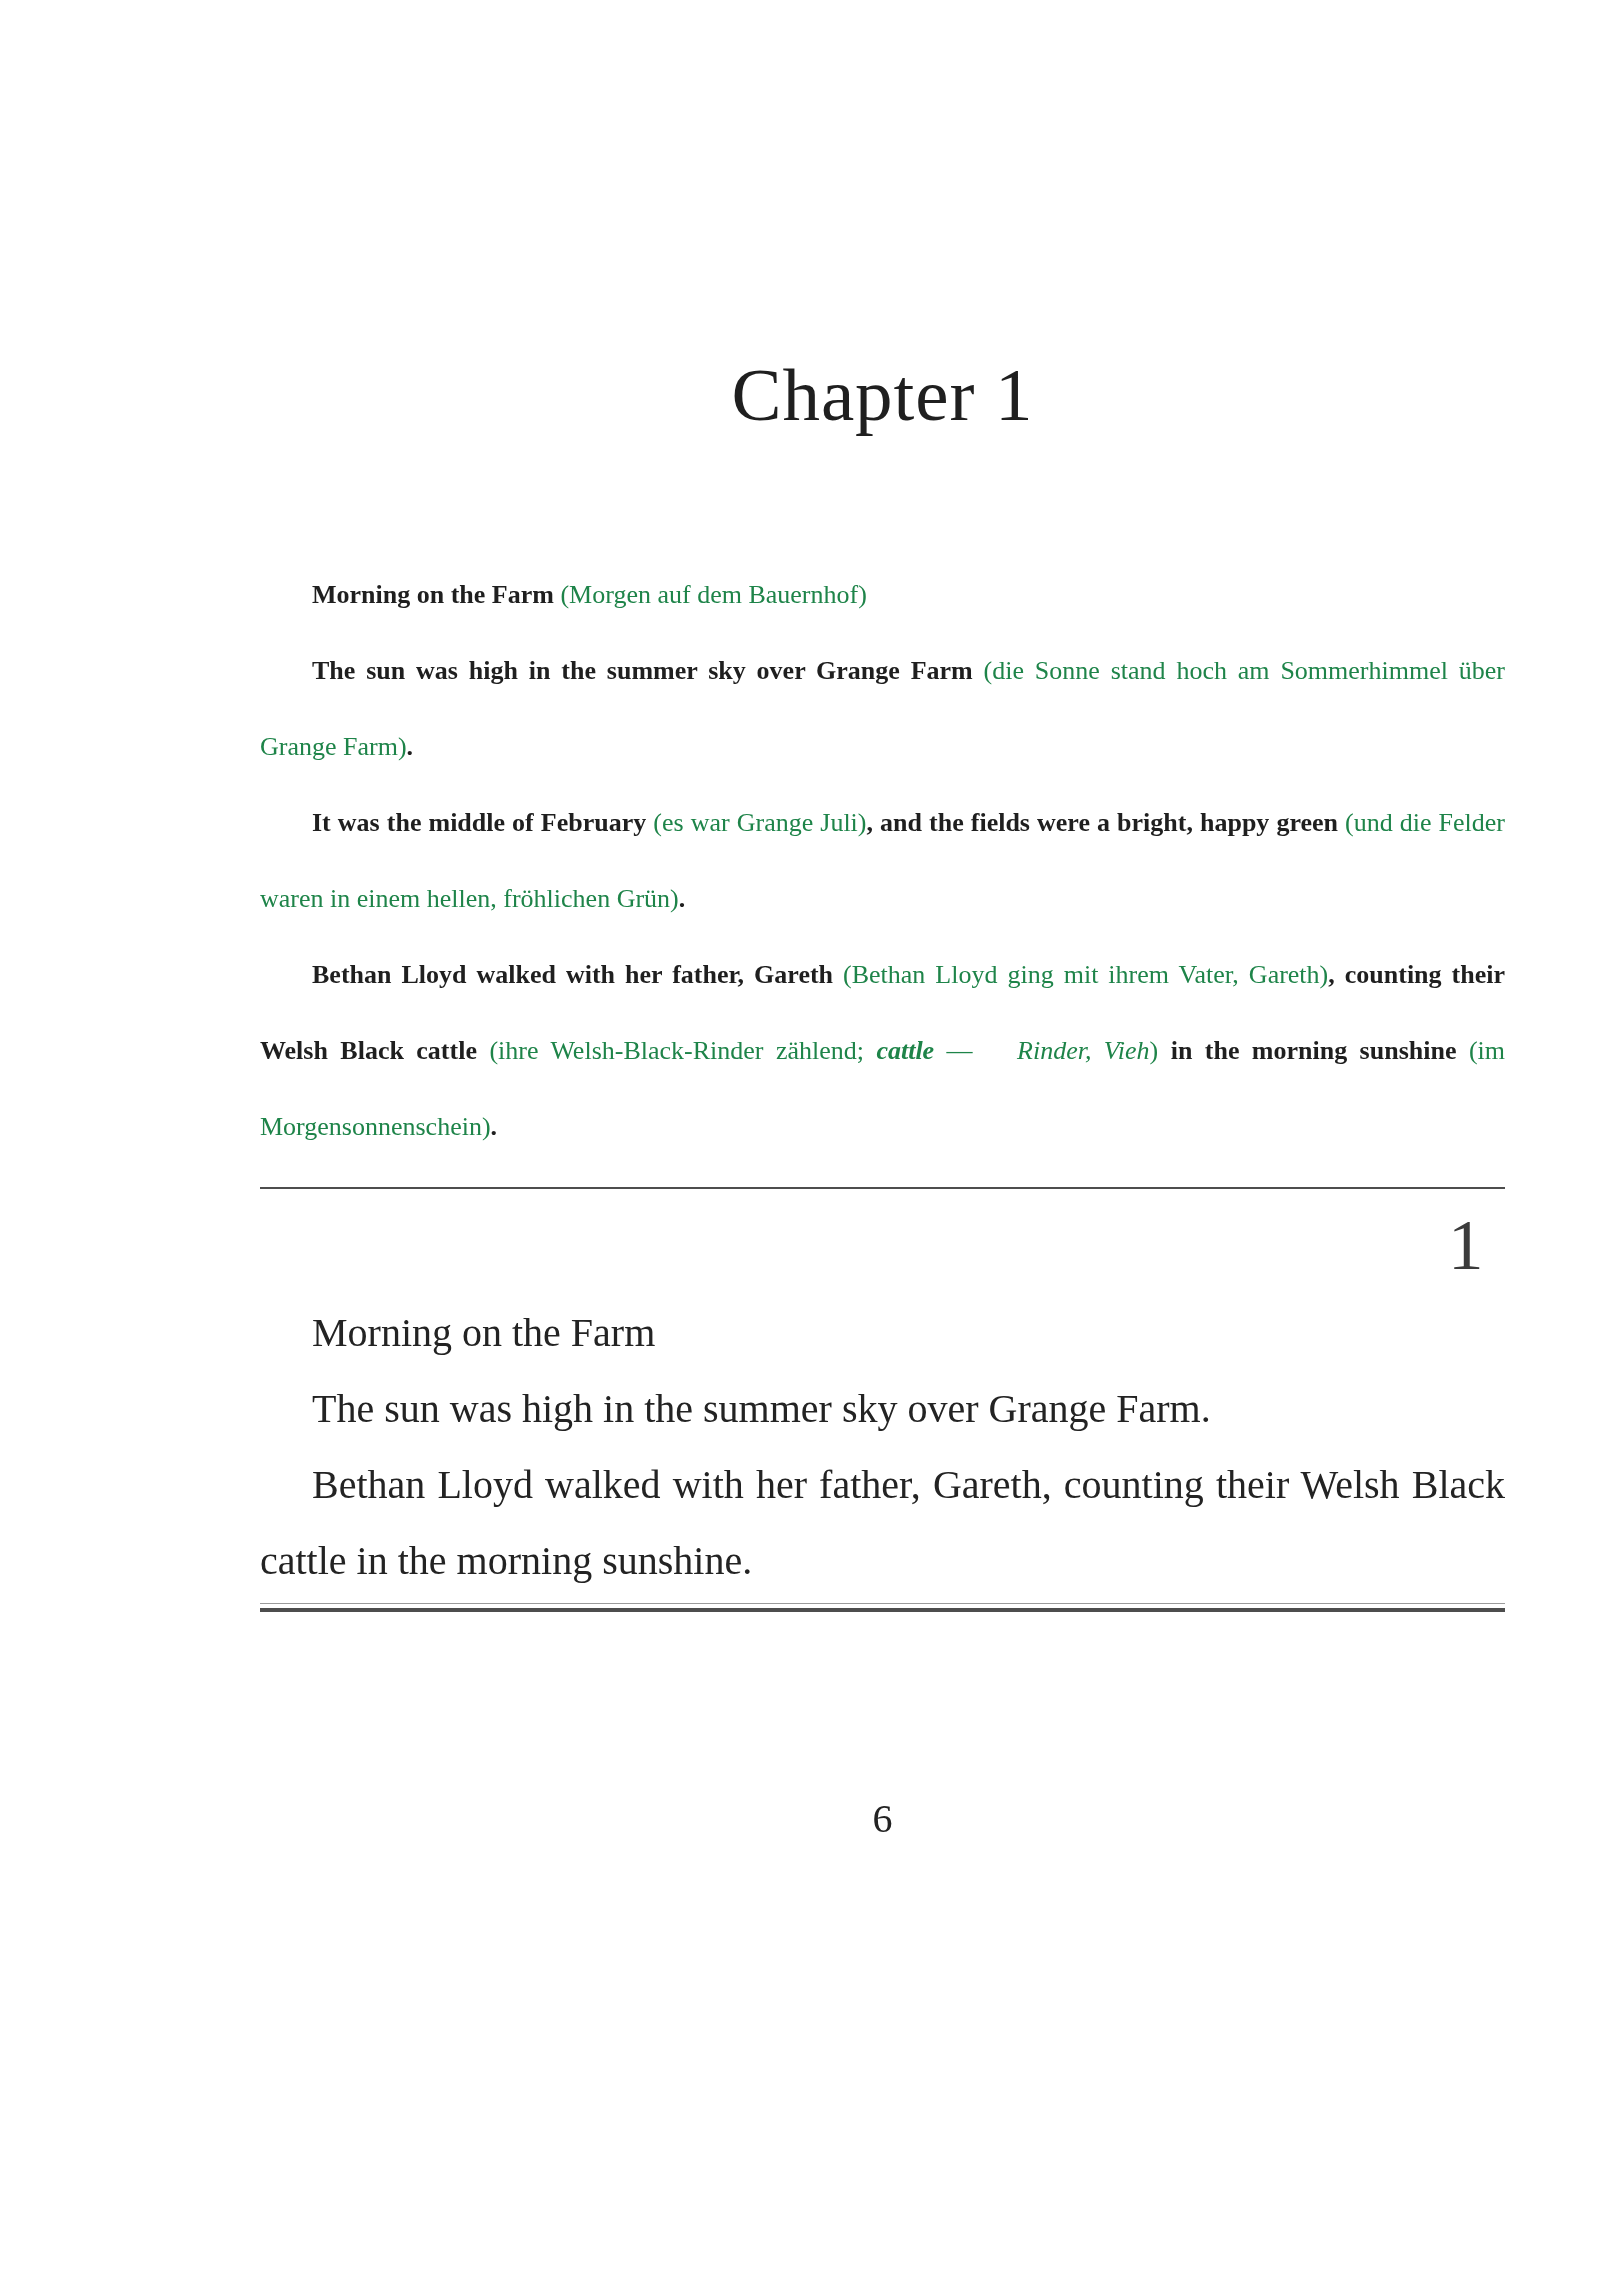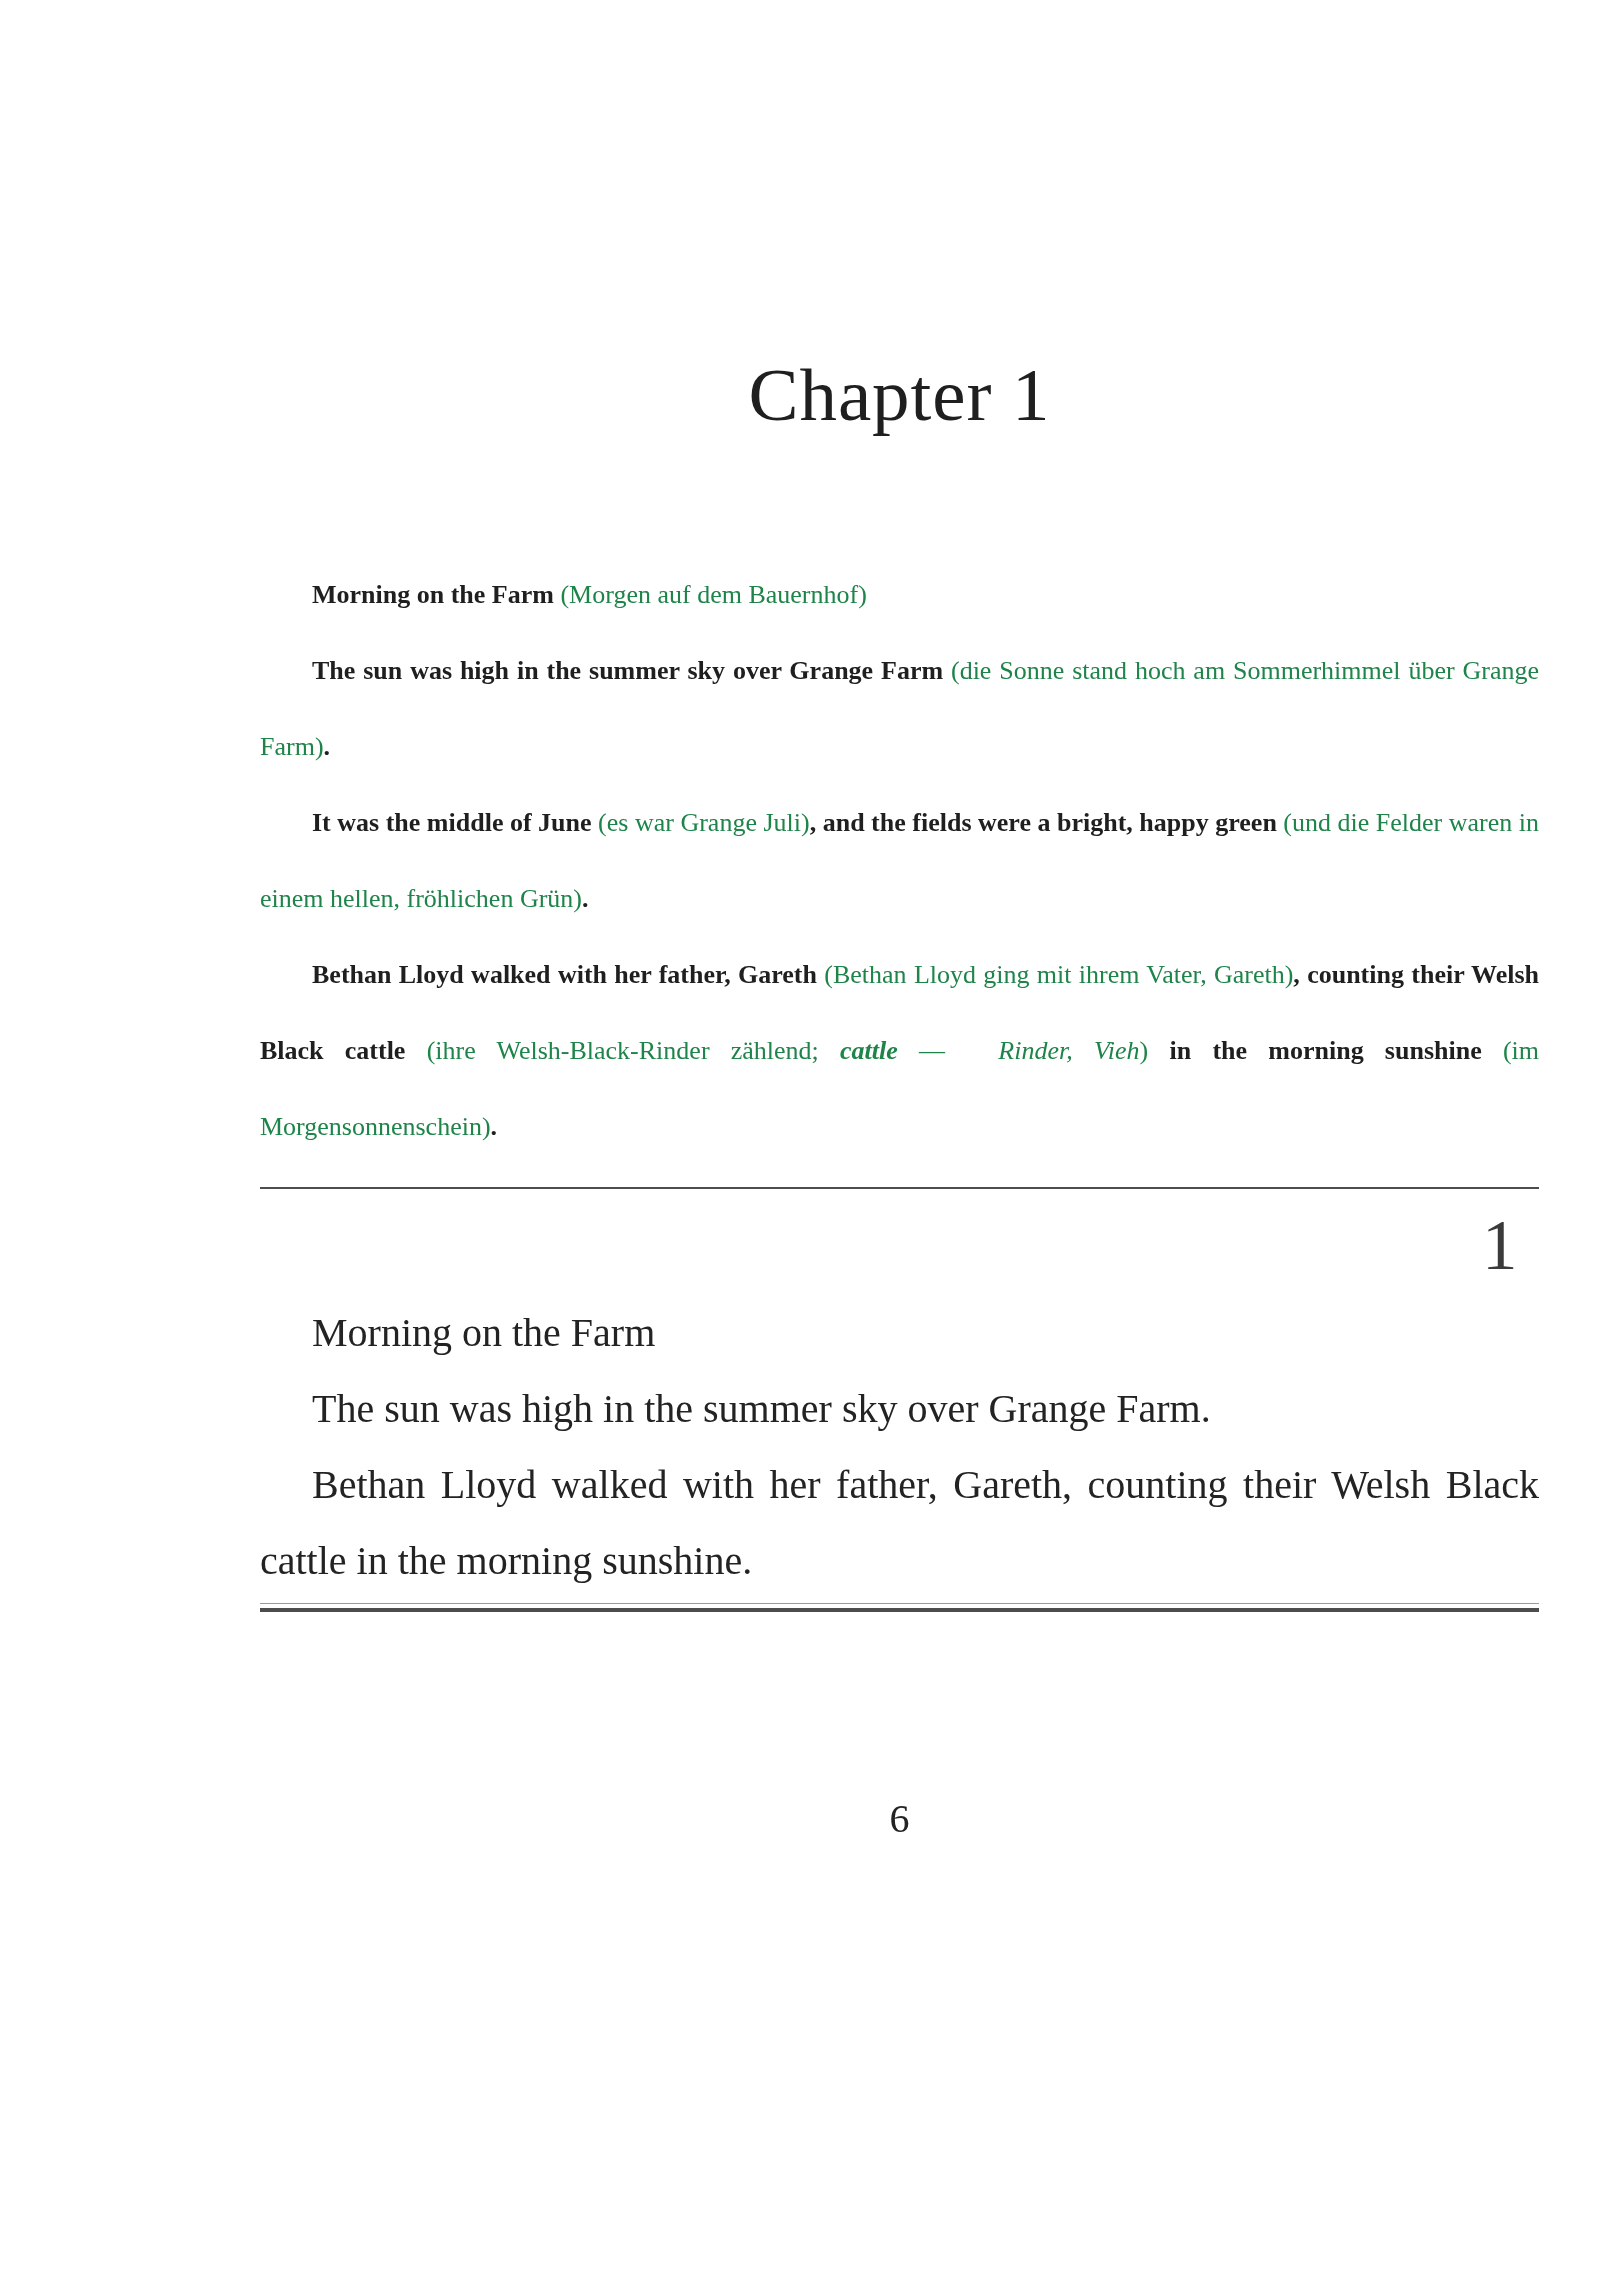--- a/index.html
+++ b/index.html
@@ -13,21 +13,21 @@
     overflow: hidden;
     font-family: "Liberation Serif", "DejaVu Serif", serif;
     color: var(--text-color, #1f1f1f);
   }
   .page {
     width: 1621px;
     height: 1756px;
     position: relative;
     box-sizing: border-box;
     padding-left: 260px;
-    padding-right: 82px;
+    padding-right: 116px;
   }
   .chapter-title {
     margin: 0;
     padding-top: 357px;
     font-size: 75px;
     line-height: 1;
     font-weight: normal;
     text-align: center;
     color: var(--text-color, #1f1f1f);
     letter-spacing: 0.9px;
@@ -99,21 +99,21 @@
 </head>
 <body>
 
 <div class="page">
 
   <h1 class="chapter-title">Chapter 1</h1>
 
   <section class="bilingual-section" id="bilingual-section">
       <p><span class="seg-english-bold">Morning on the Farm </span><span class="seg-german-green">(Morgen auf dem Bauernhof)</span></p>
       <p><span class="seg-english-bold">The sun was high in the summer sky over Grange Farm </span><span class="seg-german-green">(die Sonne stand hoch am Sommerhimmel über Grange Farm)</span><span class="seg-english-bold">.</span></p>
-      <p><span class="seg-english-bold">It was the middle of June </span><span class="seg-german-green">(es war Grange Juli)</span><span class="seg-english-bold">, and the fields were a bright, happy green </span><span class="seg-german-green">(und die Felder waren in einem hellen, fröhlichen Grün)</span><span class="seg-english-bold">.</span></p>
+      <p><span class="seg-english-bold">It was the middle of February </span><span class="seg-german-green">(es war Grange Juli)</span><span class="seg-english-bold">, and the fields were a bright, happy green </span><span class="seg-german-green">(und die Felder waren in einem hellen, fröhlichen Grün)</span><span class="seg-english-bold">.</span></p>
       <p><span class="seg-english-bold">Bethan Lloyd walked with her father, Gareth </span><span class="seg-german-green">(Bethan Lloyd ging mit ihrem Vater, Gareth)</span><span class="seg-english-bold">, counting their Welsh Black cattle </span><span class="seg-german-green">(ihre Welsh-Black-Rinder zählend; </span><span class="seg-german-green-bold-italic">cattle</span><span class="seg-german-green"> — </span><span class="seg-german-green-italic">Rinder, Vieh</span><span class="seg-german-green">)</span><span class="seg-english-bold"> in the morning sunshine </span><span class="seg-german-green">(im Morgensonnenschein)</span><span class="seg-english-bold">.</span></p>
     </section>
 
   <div class="rule-single"></div>
 
   <div class="section-number">1</div>
 
   <section class="plain-section" id="plain-section">
       <p>Morning on the Farm</p>
       <p>The sun was high in the summer sky over Grange Farm.</p>

